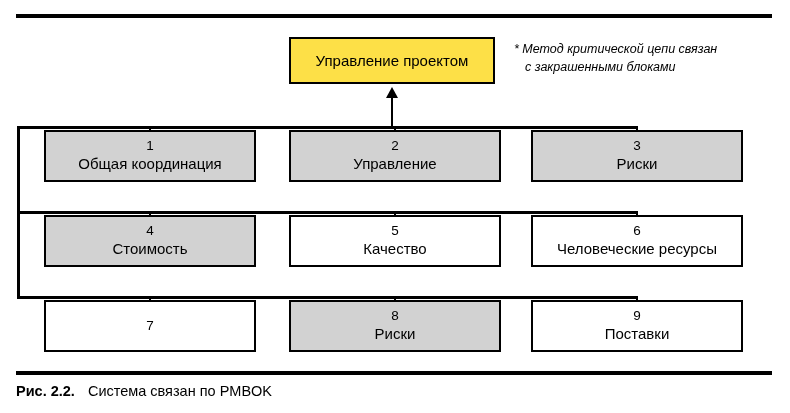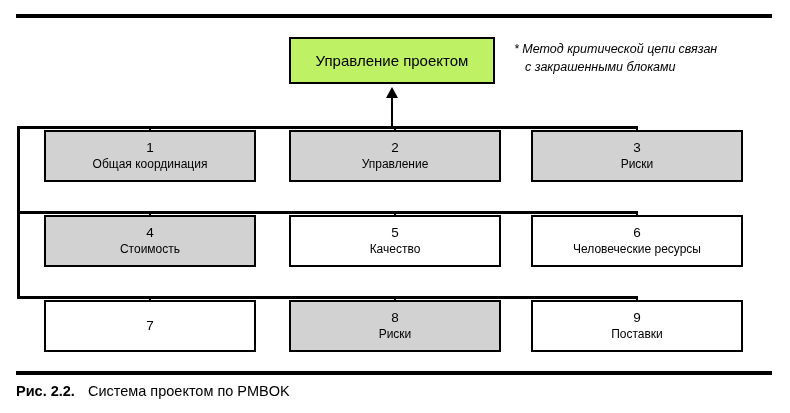--- a/index.html
+++ b/index.html
@@ -32,21 +32,21 @@
   .rule.bottom { top: 371px; }
 
   
   .topbox {
     position: absolute;
     left: 289px;
     top: 37px;
     width: 206px;
     height: 47px;
     border: 2px solid #000000;
-    background: #bef264;
+    background: #fde047;
     box-sizing: border-box;
     display: flex;
     align-items: center;
     justify-content: center;
     font-size: 15px;
   }
 
   
   .footnote {
     position: absolute;
@@ -98,21 +98,21 @@
     box-sizing: border-box;
     background: #ffffff;
     display: flex;
     flex-direction: column;
     align-items: center;
     justify-content: center;
     line-height: 1.25;
   }
   .box.shaded { background: #d2d2d2; }
   .box .num   { font-size: 13.5px; }
-  .box .label { font-size: 12px; }
+  .box .label { font-size: 15px; }
 
   .col0 { left: 44px; }
   .col1 { left: 289px; }
   .col2 { left: 531px; }
 
   .row0 { top: 130px; }
   .row1 { top: 215px; }
   .row2 { top: 300px; }
 
   
@@ -198,16 +198,16 @@
     <span class="label">Риски</span>
   </div>
   <div class="box col2 row2">
     <span class="num">9</span>
     <span class="label">Поставки</span>
   </div>
 
   <div class="rule bottom"></div>
 
   <div class="caption">
-    <span class="cap-num">Рис. 2.2.</span><span>Система проектом по PMBOK</span>
+    <span class="cap-num">Рис. 2.2.</span><span>Система связан по PMBOK</span>
   </div>
 
 </div>
 
 </body></html>

